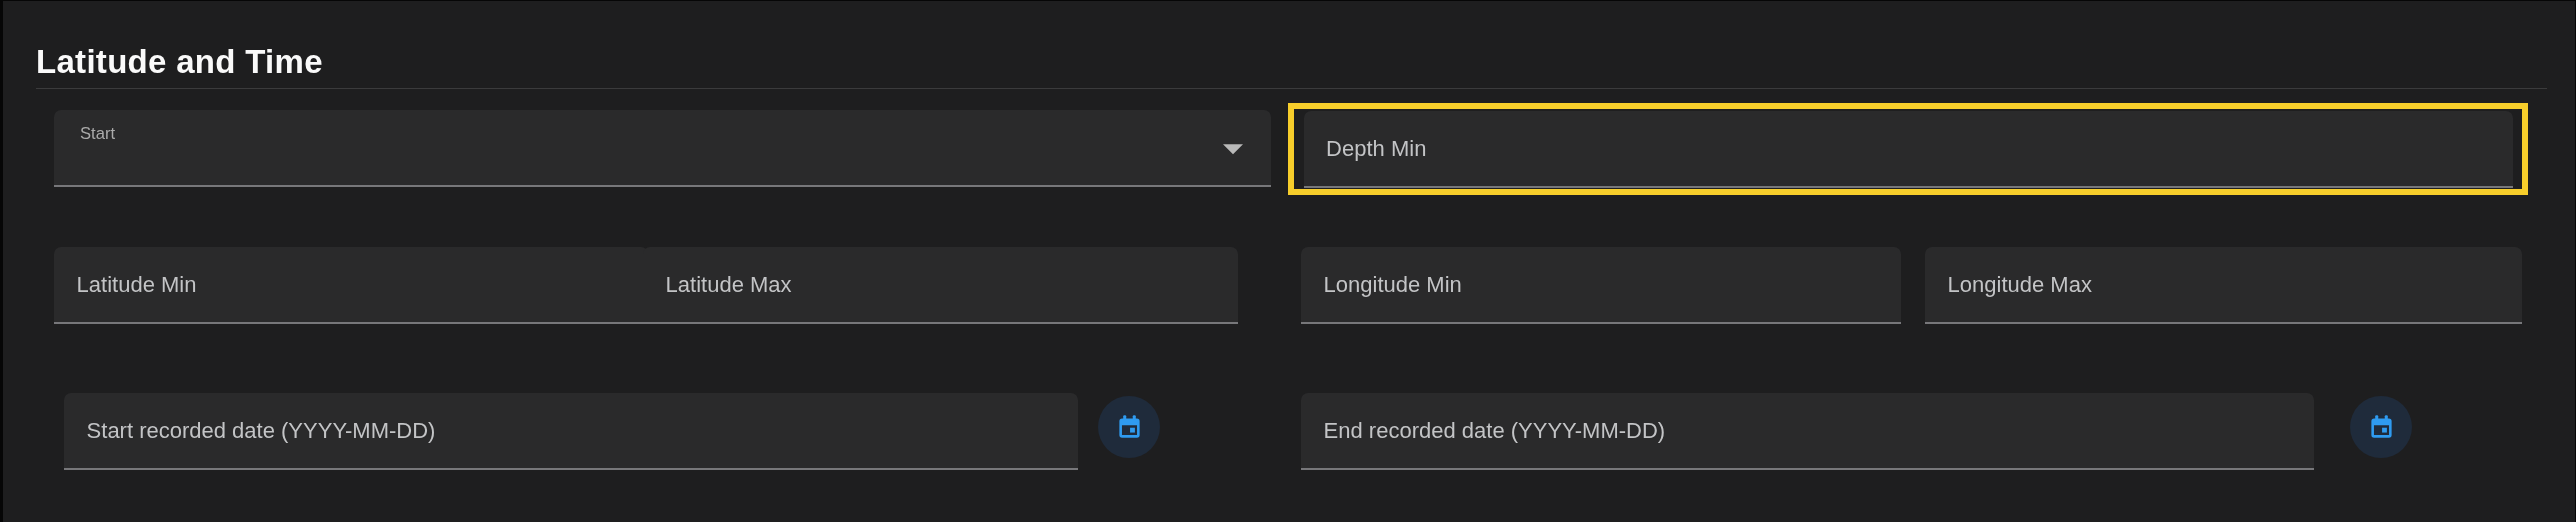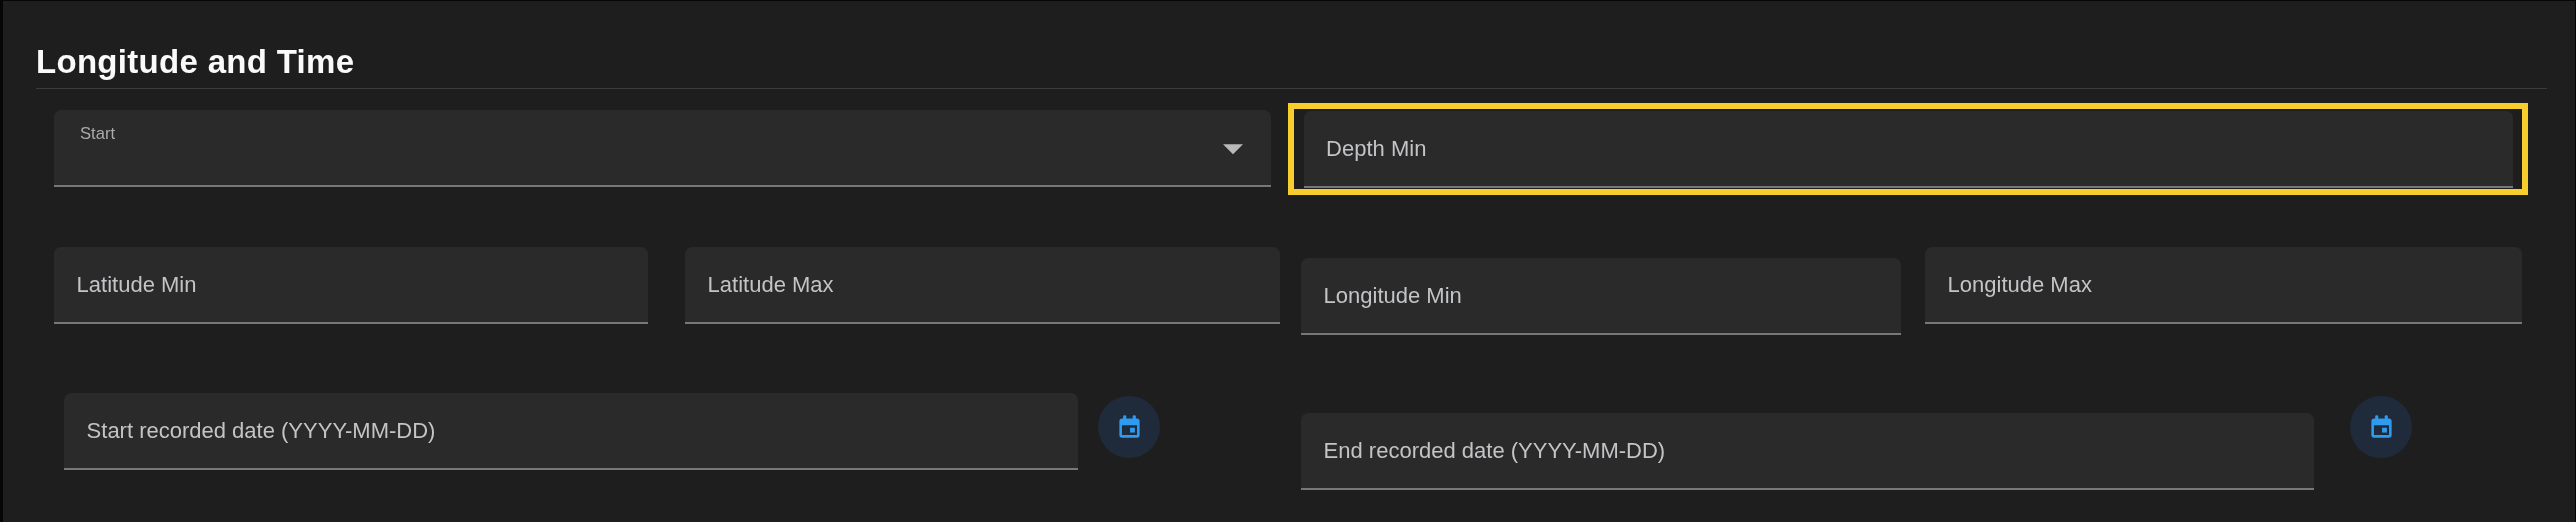--- a/index.html
+++ b/index.html
@@ -75,48 +75,48 @@
   }
   .highlight-box .field {
     position: relative;
     flex: 1;
     height: 77px;
     text-decoration: underline;
   }
 
   
   .lat-min-field  { left: 51px;   top: 246px; width: 594px; text-decoration: underline; }
-  .lat-max-field  { left: 682px; top: 246px; width: 595px; }
-  .lon-min-field  { left: 1298px; top: 257px; width: 600px; }
+  .lat-max-field  { left: 640px; top: 246px; width: 595px; }
+  .lon-min-field  { left: 1298px; top: 246px; width: 600px; }
   .lon-max-field  { left: 1922px; top: 246px; width: 597px; }
 
   
   .start-date-field { left: 61px;   top: 392px; width: 1014px; }
-  .end-date-field   { left: 1298px; top: 412px; width: 1013px; }
+  .end-date-field   { left: 1298px; top: 392px; width: 1013px; }
 
   .cal-btn {
     position: absolute;
     width: 62px; height: 62px;
     top: 395px;
     border: 0;
     border-radius: 50%;
     background: #1f2b3b;
     display: flex;
     align-items: center;
     justify-content: center;
     cursor: pointer;
   }
   .cal-btn-start { left: 1095px; }
   .cal-btn-end   { left: 2347px; }
   .cal-btn svg { width: 27px; height: 27px; fill: #2f9bf0; }
 </style>
 </head>
 <body>
 
-<h1 class="section-title">Longitude and Time</h1>
+<h1 class="section-title">Latitude and Time</h1>
 <div class="divider"></div>
 
 <div class="field region-field" role="combobox">
   <span class="region-label">Start</span>
   <span class="region-arrow"></span>
 </div>
 
 <div class="highlight-box">
   <div class="field">
     <input type="text" placeholder="Depth Min" style="">

